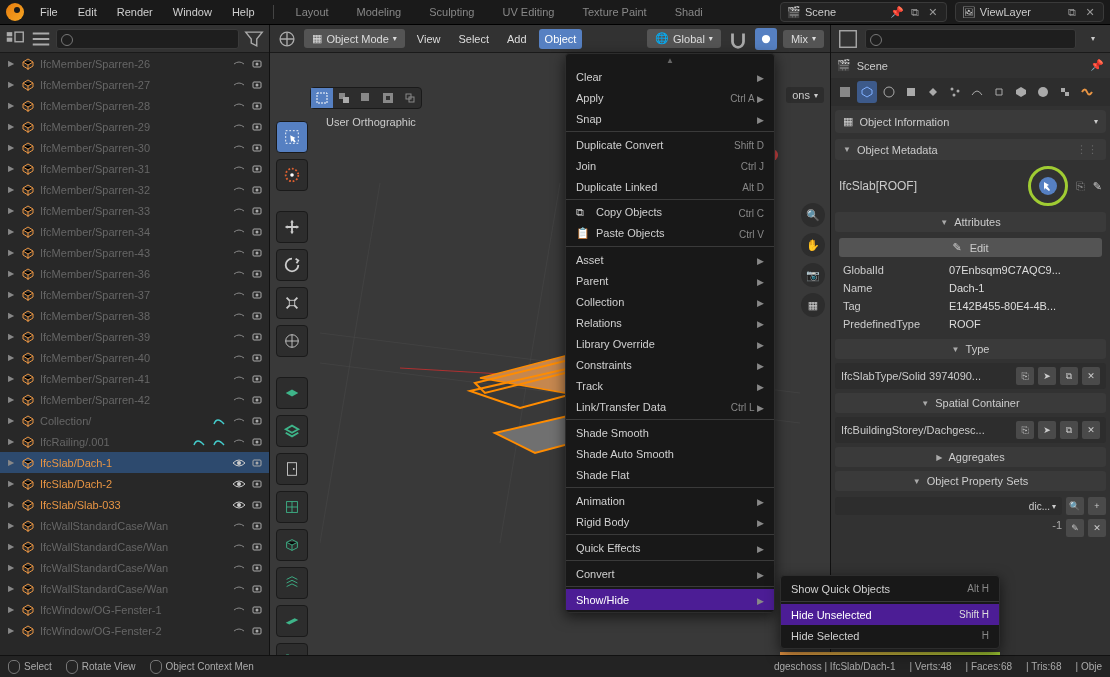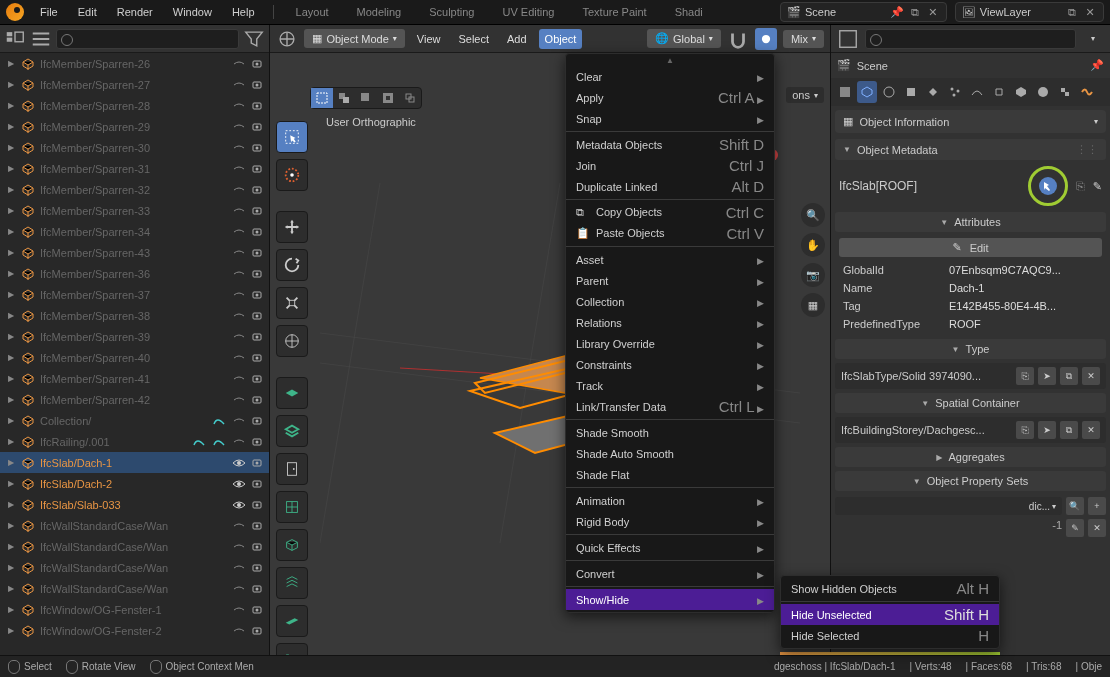--- a/index.html
+++ b/index.html
@@ -46,21 +46,21 @@
 .select-modes{position:absolute;left:40px;top:34px;display:flex;background:#2d2d2d;border-radius:4px;border:1px solid #1a1a1a}
 .sel-mode{width:22px;height:20px;display:flex;align-items:center;justify-content:center;cursor:pointer}
 .sel-mode.active{background:#5680c2}
 .gizmo{position:absolute;right:50px;top:64px;width:56px;height:56px}
 .nav-col{position:absolute;right:5px;top:150px;display:flex;flex-direction:column;gap:6px}
 .nav-btn{width:24px;height:24px;border-radius:50%;background:#2d2d2d;display:flex;align-items:center;justify-content:center;cursor:pointer}
 
 .ctx-menu{position:absolute;background:#181818;border:1px solid #2d2d2d;border-radius:4px;box-shadow:0 4px 14px rgba(0,0,0,.6);padding:2px 0;min-width:210px;z-index:100}
 .ctx-item{padding:3px 10px;display:flex;align-items:center;justify-content:space-between;cursor:pointer;color:#d0d0d0;font-size:11px;height:21px}
 .ctx-item.hi{background:#4c1d95;color:#fff}
-.ctx-item .sc{color:#888;font-size:15px}
+.ctx-item .sc{color:#888;font-size:10px}
 .ctx-item.hi .sc{color:#ddd}
 .ctx-item .arr{font-size:9px;color:#888}
 .ctx-sep{height:1px;background:#3a3a3a;margin:2px 0}
 .ctx-icon{width:14px;margin-right:6px;display:inline-block}
 
 .props{width:280px;background:#323232;border-left:1px solid #111;display:flex;flex-direction:column}
 .props-header{height:28px;display:flex;align-items:center;padding:0 6px;gap:6px;border-bottom:1px solid #1a1a1a}
 .props-tabs{height:28px;display:flex;align-items:center;padding:0 4px;gap:2px;background:#2d2d2d}
 .prop-tab{width:20px;height:22px;display:flex;align-items:center;justify-content:center;border-radius:3px;cursor:pointer}
 .prop-tab.active{background:#3d5a8a}
@@ -1207,21 +1207,21 @@
     <div class="ctx-item" data-name="ctx-item">
       <span><span style="text-decoration:underline;text-decoration-color:transparent">Apply</span></span>
       <span><span class="sc">Ctrl A</span><span class="arr"> ▶</span></span>
     </div>
     <div class="ctx-item" data-name="ctx-item">
       <span><span style="text-decoration:underline;text-decoration-color:transparent">Snap</span></span>
       <span><span class="arr"> ▶</span></span>
     </div>
     <div class="ctx-sep"></div>
     <div class="ctx-item" data-name="ctx-item">
-      <span><span style="text-decoration:underline;text-decoration-color:transparent">Metadata Objects</span></span>
+      <span><span style="text-decoration:underline;text-decoration-color:transparent">Duplicate Convert</span></span>
       <span><span class="sc">Shift D</span></span>
     </div>
     <div class="ctx-item" data-name="ctx-item">
       <span><span style="text-decoration:underline;text-decoration-color:transparent">Join</span></span>
       <span><span class="sc">Ctrl J</span></span>
     </div>
     <div class="ctx-item" data-name="ctx-item">
       <span><span style="text-decoration:underline;text-decoration-color:transparent">Duplicate Linked</span></span>
       <span><span class="sc">Alt D</span></span>
     </div>
@@ -1301,21 +1301,21 @@
     </div>
     <div class="ctx-sep"></div>
     <div class="ctx-item hi" data-name="ctx-item">
       <span><span style="text-decoration:underline;text-decoration-color:transparent">Show/Hide</span></span>
       <span><span class="arr"> ▶</span></span>
     </div>
   </div>
 
 <div class="ctx-menu" id="ctx2" style="left:780px;top:575px;min-width:220px" data-name="show-hide-submenu">
     <div class="ctx-item" data-name="ctx-item">
-      <span>Show Hidden Objects</span>
+      <span>Show Quick Objects</span>
       <span class="sc">Alt H</span>
     </div>
     <div class="ctx-sep"></div>
     <div class="ctx-item hi" data-name="ctx-item">
       <span>Hide Unselected</span>
       <span class="sc">Shift H</span>
     </div>
     <div class="ctx-item" data-name="ctx-item">
       <span>Hide Selected</span>
       <span class="sc">H</span>

